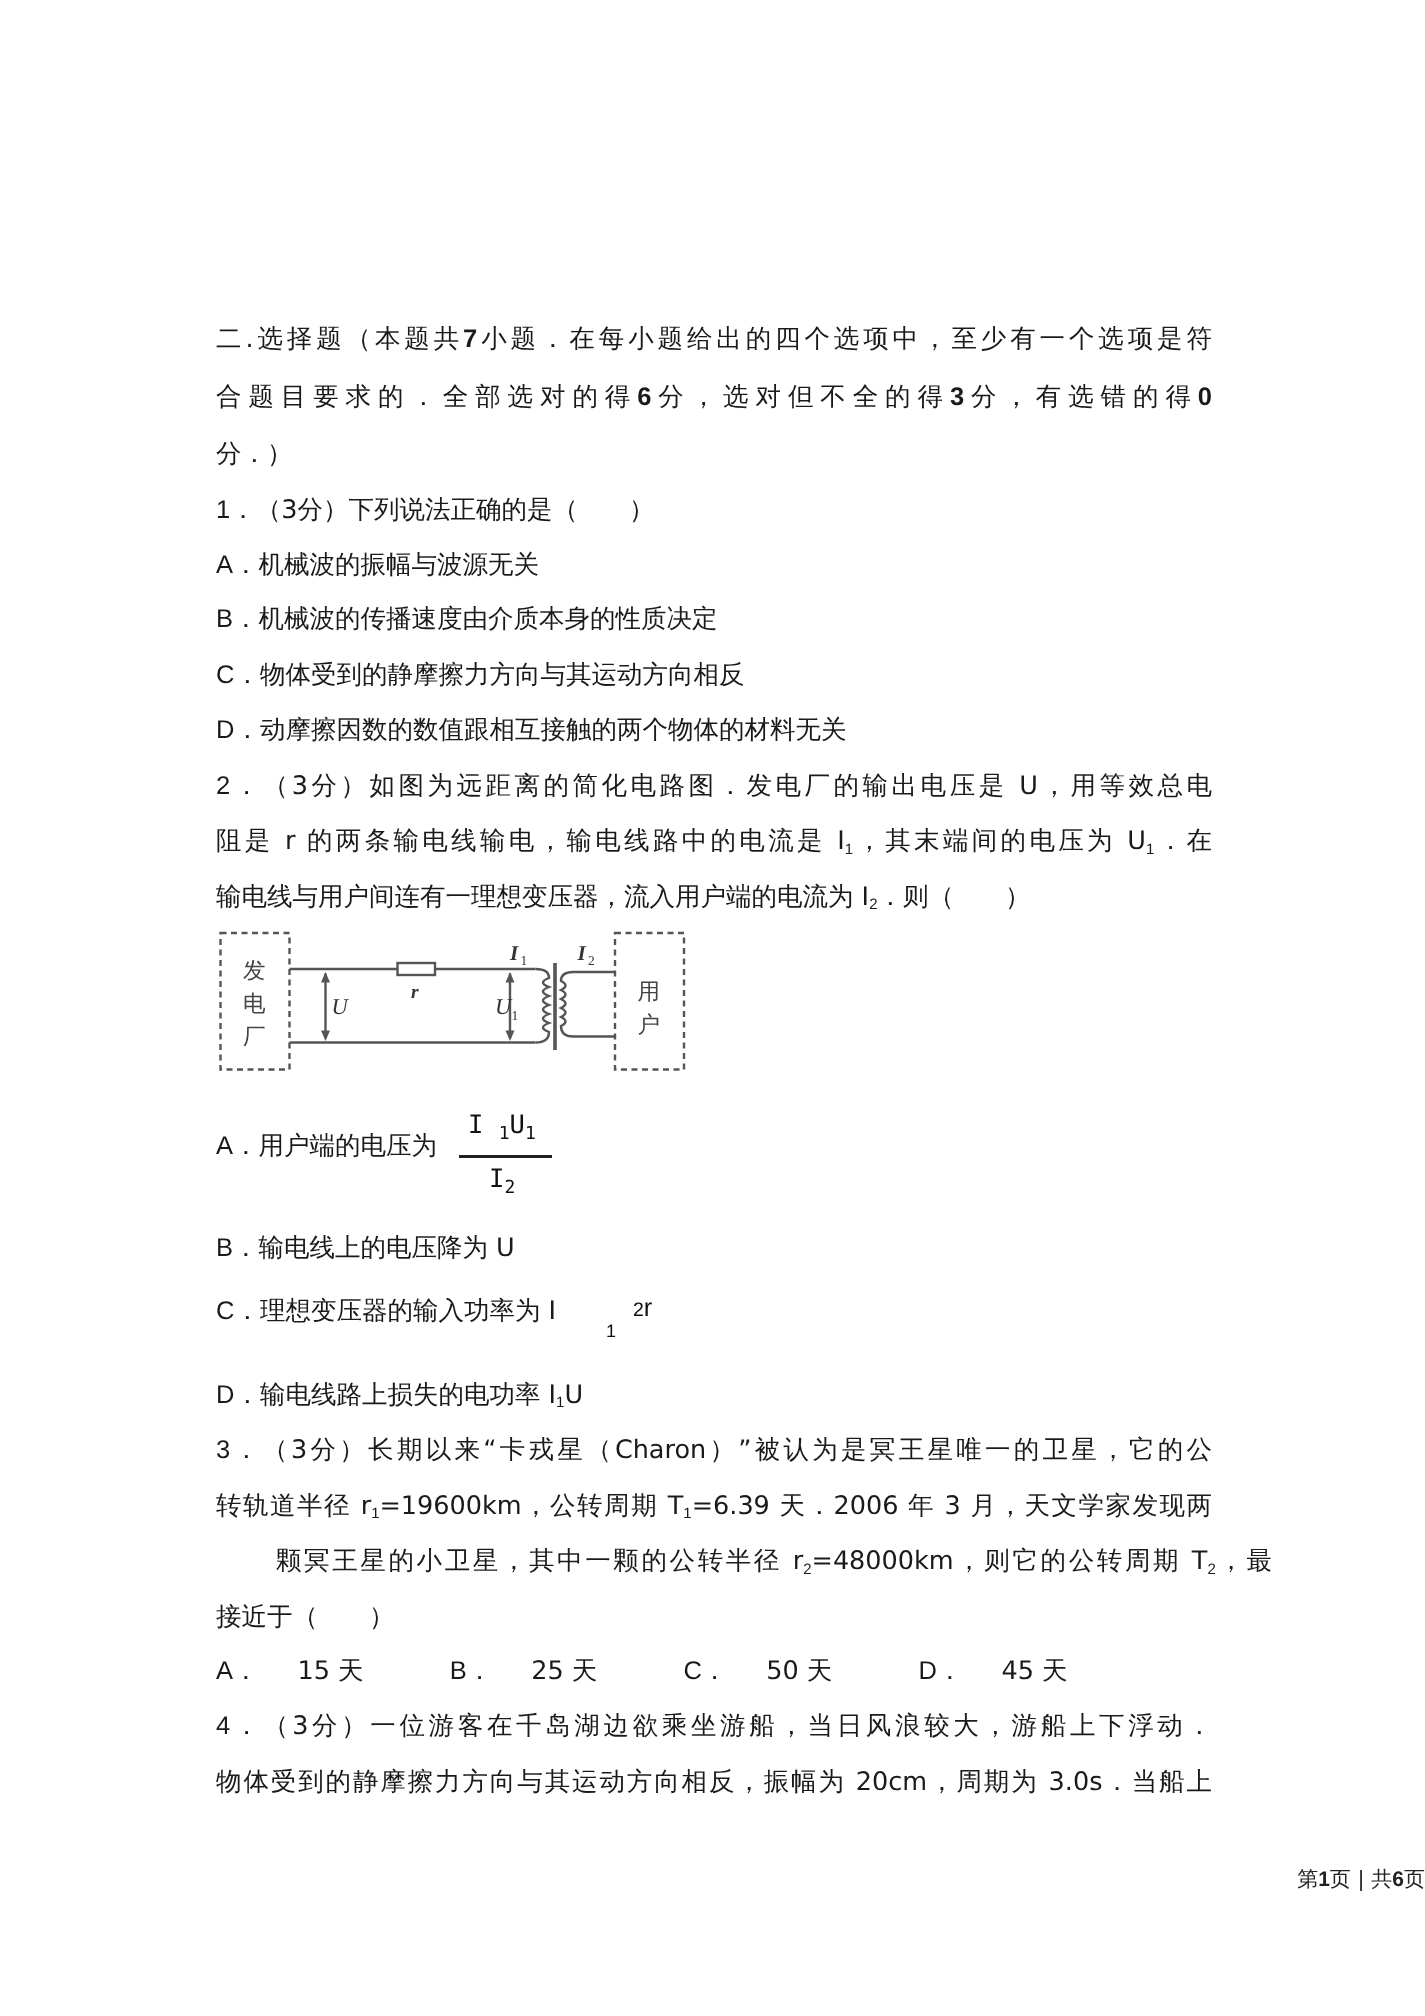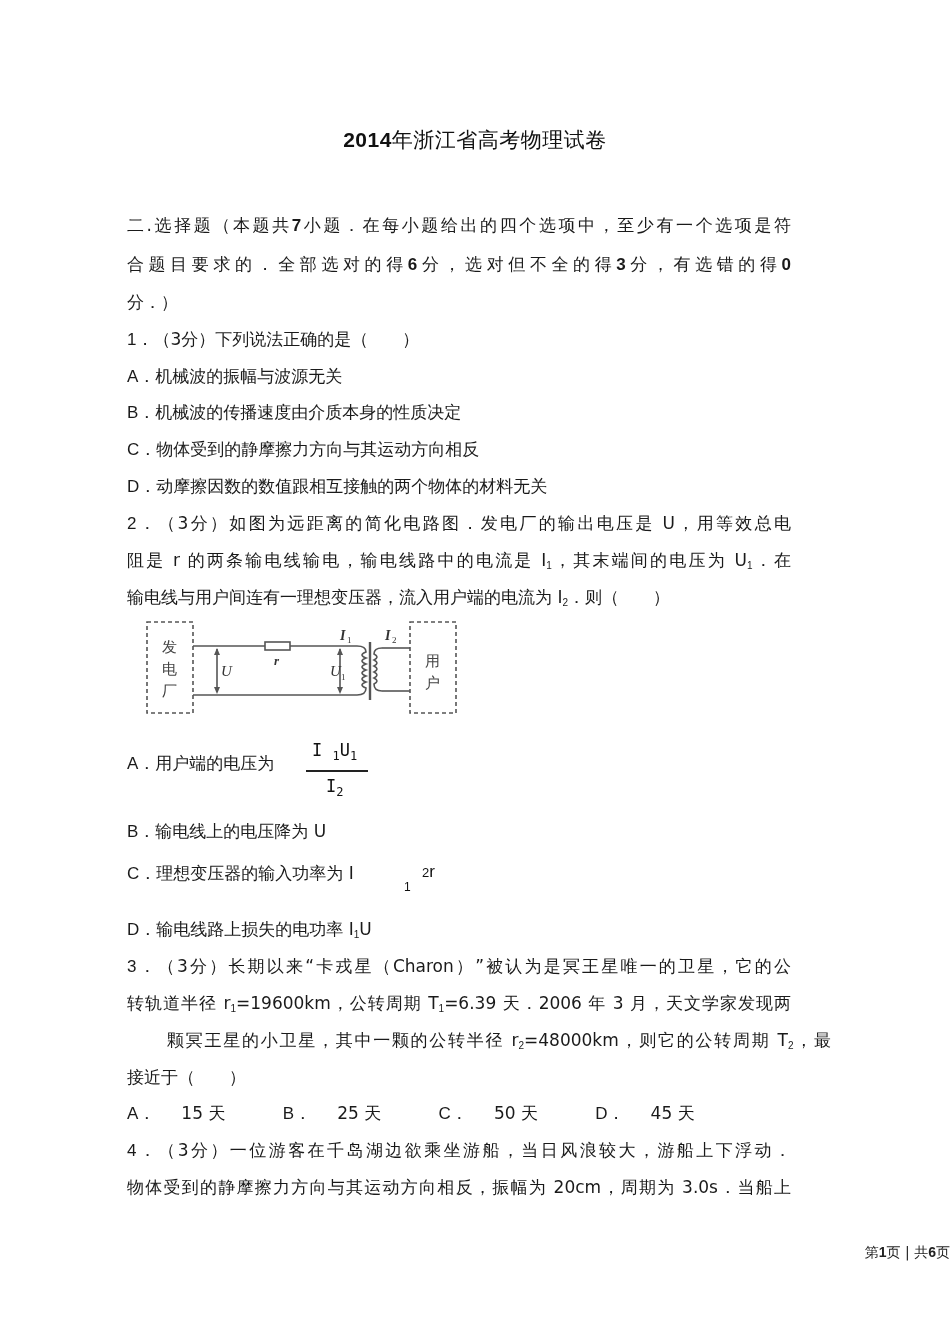--- a/index.html
+++ b/index.html
@@ -2,21 +2,21 @@
 <html><head>
 <meta charset="utf-8">
 <style>
   html, body { margin: 0; padding: 0; background: #ffffff; }
   body { width: 950px; height: 1344px; position: relative; overflow: hidden;
          font-family: "DejaVu Sans", "Liberation Sans", sans-serif; color: #111; }
   .page { position: absolute; left: 0; top: 0; width: 950px; height: 1344px; background: #fff; }
   .title { position: absolute; left: 0; width: 950px; top: 126px; text-align: center;
            font-size: 21px; color: #111; letter-spacing: 0.5px; }
   .title b { font-family: "Liberation Sans", sans-serif; font-weight: bold; }
-  .line { position: absolute; left: 127px; font-size: 17px; white-space: nowrap; color: #1a1a1a; }
+  .line { position: absolute; left: 144px; font-size: 17px; white-space: nowrap; color: #1a1a1a; }
   .just { width: 664px; text-align: justify; text-align-last: justify; }
   .num { font-family: "Liberation Sans", sans-serif; }
   .bnum { font-family: "Liberation Sans", sans-serif; font-weight: bold; }
   sub.s { font-size: 10px; vertical-align: -3px; font-family: "Liberation Sans", sans-serif; }
   .diagram { position: absolute; left: 144px; top: 618px; width: 320px; height: 100px; }
   .frac { position: absolute; left: 306px; top: 740px; width: 64px; height: 62px; }
   .frac .numer { position: absolute; left: 6px; top: 0; font-family: "DejaVu Sans Mono", monospace; font-size: 17px; white-space: nowrap; }
   .frac .numer sub, .frac .den sub { font-size: 12px; vertical-align: -4px; }
   .frac .bar { position: absolute; left: 0; top: 30px; width: 62px; height: 1.5px; background: #222; }
   .frac .den { position: absolute; left: 20px; top: 36px; font-family: "DejaVu Sans Mono", monospace; font-size: 17px; }
@@ -24,23 +24,20 @@
   .power .sup { position: absolute; left: 18px; top: 0px; font-size: 13px; font-family: "Liberation Sans", sans-serif; margin-left: 18px; }
   .power .subb { position: absolute; left: 18px; top: 18px; font-size: 12px; font-family: "Liberation Sans", sans-serif; }
   .footer { position: absolute; left: 0; width: 950px; top: 1244px; text-align: right; font-size: 14px; color: #222; }
   .opts span { display: inline-block; margin-right: 26px; }
 </style>
 </head>
 <body>
 
 <div class="page">
 
-  <div class="title">
-    <b>2014</b><span>年浙江省高考物理试卷</span>
-  </div>
 
   <div class="line just" style="top:214px;">
     <span>二.选择题（本题共</span><b class="bnum">7</b><span>小题．在每小题给出的四个选项中，至少有一个选项是符</span>
   </div>
   <div class="line just" style="top:253px;">
     <span>合题目要求的．全部选对的得</span><b class="bnum">6</b><span>分，选对但不全的得</span><b class="bnum">3</b><span>分，有选错的得</span><b class="bnum">0</b>
   </div>
   <div class="line" style="top:291px;">分．）</div>
 
   <div class="line" style="top:328px;">

